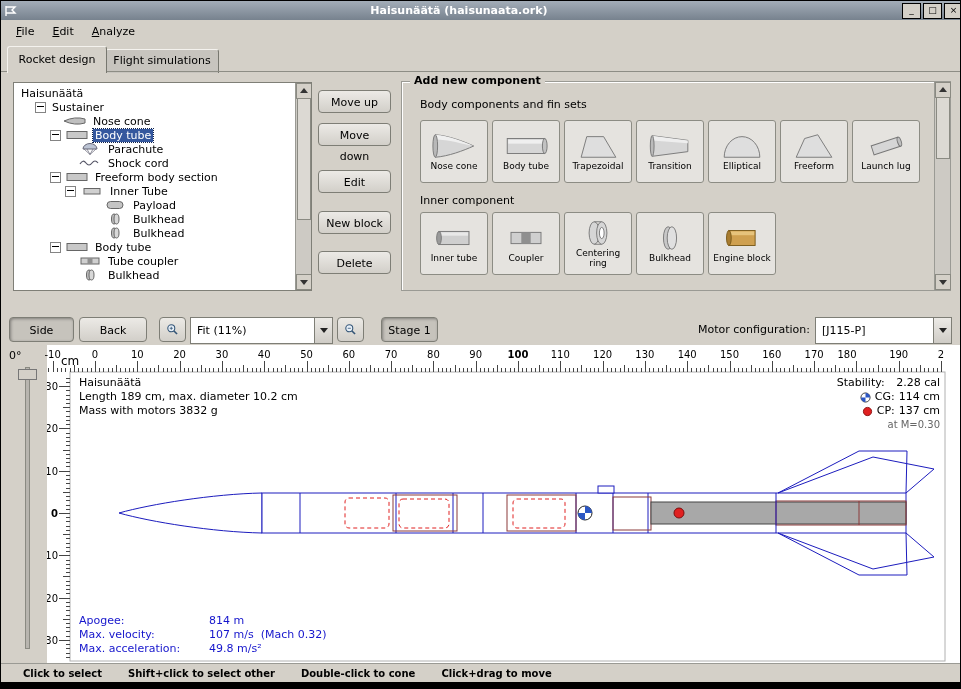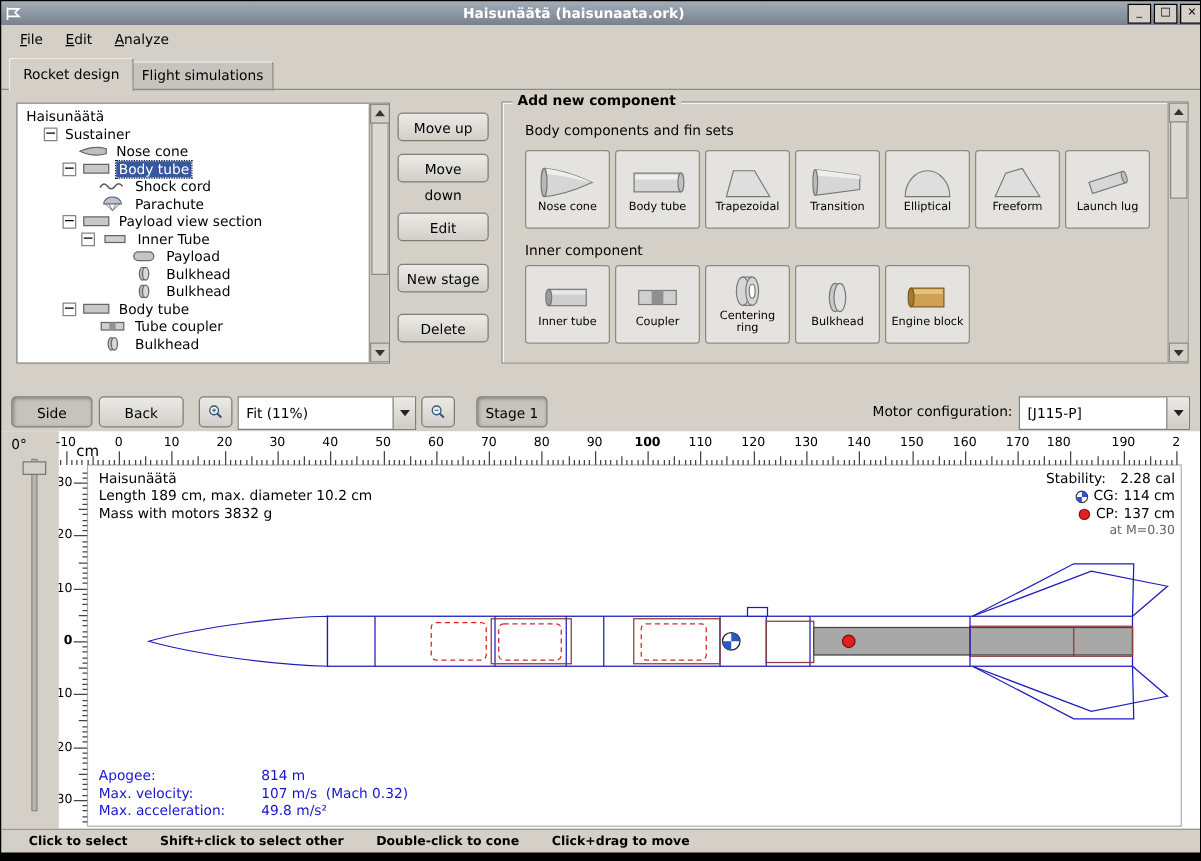--- a/index.html
+++ b/index.html
@@ -258,37 +258,37 @@
   <div class="trow selected" style="padding-left:36px">
     <span class="toggle"></span>
     <svg class="ticon">
         <use href="#t-bodytube"></use>
       </svg>
     <span class="tlabel">Body tube</span>
   </div>
   <div class="trow" style="padding-left:51px">
     <span class="tspacer"></span>
     <svg class="ticon">
-        <use href="#t-shockcord"></use>
-      </svg>
-    <span class="tlabel">Shock cord</span>
+        <use href="#t-parachute"></use>
+      </svg>
+    <span class="tlabel">Parachute</span>
   </div>
   <div class="trow" style="padding-left:51px">
     <span class="tspacer"></span>
     <svg class="ticon">
-        <use href="#t-parachute"></use>
-      </svg>
-    <span class="tlabel">Parachute</span>
+        <use href="#t-shockcord"></use>
+      </svg>
+    <span class="tlabel">Shock cord</span>
   </div>
   <div class="trow" style="padding-left:36px">
     <span class="toggle"></span>
     <svg class="ticon">
         <use href="#t-bodytube"></use>
       </svg>
-    <span class="tlabel">Payload view section</span>
+    <span class="tlabel">Freeform body section</span>
   </div>
   <div class="trow" style="padding-left:51px">
     <span class="toggle"></span>
     <svg class="ticon">
         <use href="#t-innertube"></use>
       </svg>
     <span class="tlabel">Inner Tube</span>
   </div>
   <div class="trow" style="padding-left:76px">
     <span class="tspacer"></span>
@@ -335,21 +335,21 @@
   <div class="vscroll">
     <span class="sb-btn sb-up"></span>
     <span class="sb-thumb" style="top:15px;height:120px"></span>
     <span class="sb-btn sb-down"></span>
   </div>
 </div>
 
 <button class="act-btn" style="top:90px">Move up</button>
 <button class="act-btn" style="top:123px">Move down</button>
 <button class="act-btn" style="top:170px">Edit</button>
-<button class="act-btn" style="top:211px">New stage</button>
+<button class="act-btn" style="top:211px">New block</button>
 <button class="act-btn" style="top:251px">Delete</button>
 
 <div class="group">
   <span class="group-title">Add new component</span>
   <span class="section-label" style="top:16px">Body components and fin sets</span>
   <div class="crow" style="top:38px">
     <div class="cbtn">
       <svg class="cicon">
           <use href="#c-nosecone"></use>
         </svg>

